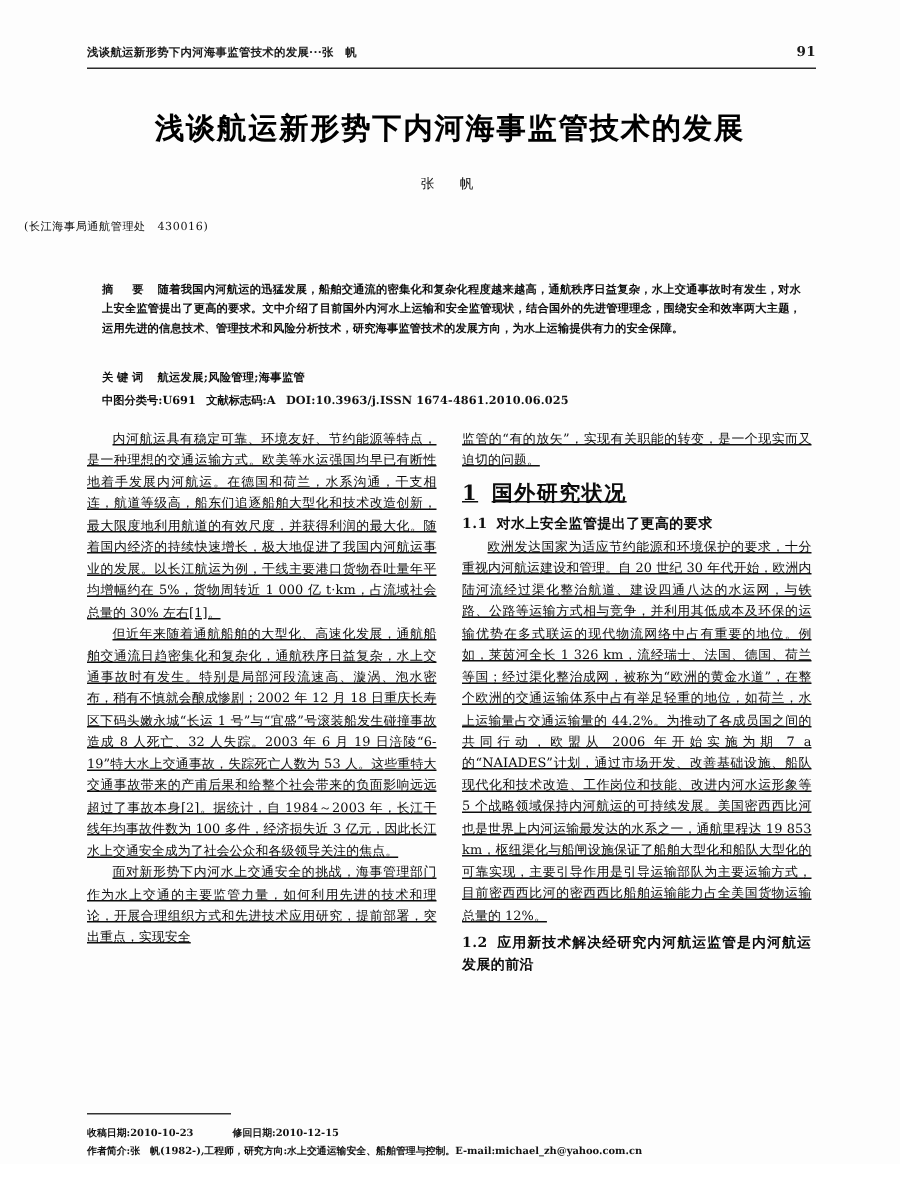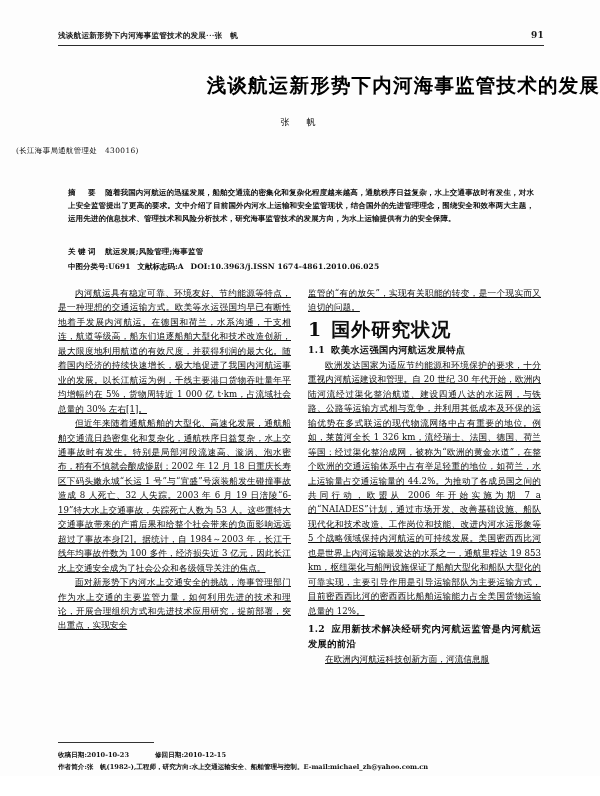--- a/index.html
+++ b/index.html
@@ -46,21 +46,21 @@
     width: 486px;
     height: 1.4px;
     background: #2b2b2b;
   }
 
   
   .title {
     position: absolute;
     left: 0; top: 72px;
     width: 600px;
-    text-align: right;
+    text-align: center;
     font-size: 19.5px;
     font-weight: 700;
     letter-spacing: 1.2px;
     color: #000;
     font-family: "DejaVu Serif", "Liberation Serif", serif;
   }
   .author {
     position: absolute;
     left: 0; top: 116px;
     width: 600px;
@@ -134,26 +134,27 @@
   .col-right { left: 308px; }
   .col p {
     margin: 0;
     text-indent: 17px;
     text-decoration: underline;
   }
   .col p.noind { text-indent: 0; }
 
   .h1 {
     margin: 5px 0 3px 0;
-    font-size: 19px;
+    font-size: 14px;
     font-weight: 700;
     letter-spacing: 1px;
     line-height: 19px;
     text-indent: 0;
     font-family: "DejaVu Serif", "Liberation Serif", serif;
+    text-decoration: underline;
   }
   .h1 .num { font-family: "DejaVu Serif", serif; margin-right: 9px; }
   .h2 {
     margin: 3px 0 1px 0;
     font-size: 9.3px;
     font-weight: 700;
     letter-spacing: 0.3px;
     line-height: 15px;
     text-indent: 0;
   }
@@ -218,30 +219,29 @@
   </div>
 
   <div class="col col-right">
     <p class="noind">监管的“有的放矢”，实现有关职能的转变，是一个现实而又迫切的问题。</p>
 
     <div class="h1">
       <span class="num">1</span><span>国外研究状况</span>
     </div>
 
     <div class="h2">
-      <span class="num">1.1</span><span>欧美水运强国内河航运发展特点</span>
+      <span class="num">1.1</span><span>对水上安全监管提出了更高的要求</span>
     </div>
 
     <p>欧洲发达国家为适应节约能源和环境保护的要求，十分重视内河航运建设和管理。自 20 世纪 30 年代开始，欧洲内陆河流经过渠化整治航道、建设四通八达的水运网，与铁路、公路等运输方式相与竞争，并利用其低成本及环保的运输优势在多式联运的现代物流网络中占有重要的地位。例如，莱茵河全长 1 326 km，流经瑞士、法国、德国、荷兰等国；经过渠化整治成网，被称为“欧洲的黄金水道”，在整个欧洲的交通运输体系中占有举足轻重的地位，如荷兰，水上运输量占交通运输量的 44.2%。为推动了各成员国之间的共同行动，欧盟从 2006 年开始实施为期 7 a 的“NAIADES”计划，通过市场开发、改善基础设施、船队现代化和技术改造、工作岗位和技能、改进内河水运形象等 5 个战略领域保持内河航运的可持续发展。美国密西西比河也是世界上内河运输最发达的水系之一，通航里程达 19 853 km，枢纽渠化与船闸设施保证了船舶大型化和船队大型化的可靠实现，主要引导作用是引导运输部队为主要运输方式，目前密西西比河的密西西比船舶运输能力占全美国货物运输总量的 12%。</p>
 
     <div class="h2">
       <span class="num">1.2</span><span>应用新技术解决经研究内河航运监管是内河航运发展的前沿</span>
     </div>
 
-    <p>在欧洲内河航运科技创新方面，河流信息服</p>
   </div>
 
   <div class="fn-rule"></div>
   <div class="footnote">
     <span class="fn-row">
       <span>收稿日期:</span><span class="num-run">2010-10-23</span><span class="fn-gap"></span><span>修回日期:</span><span class="num-run">2010-12-15</span>
     </span>
     <span class="fn-row">
       <span>作者简介:</span><span>张　帆(1982-),工程师，研究方向:水上交通运输安全、船舶管理与控制。E-mail:michael_zh@yahoo.com.cn</span>
     </span>

